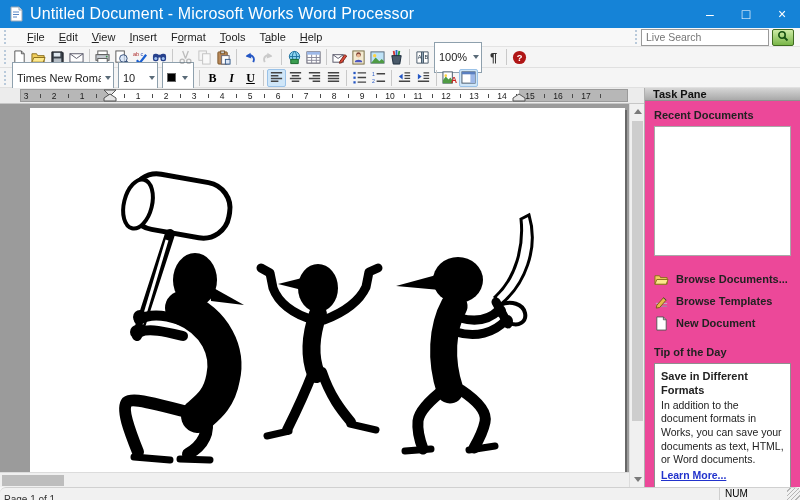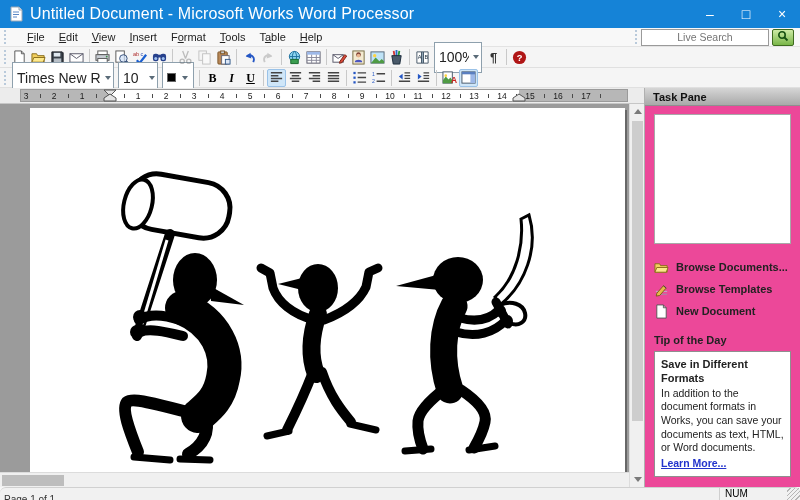--- a/index.html
+++ b/index.html
@@ -18,37 +18,37 @@
   
   .menurow{height:19px;display:flex;align-items:center;background:#f8f8f8;border-bottom:1px solid #e3e3e3;gap:10px;}
   .grip{width:5px;height:14px;margin:0 2px 0 3px;flex:none;
         background:repeating-linear-gradient(to bottom,#b9cadb 0 2px,transparent 2px 4px);
         background-size:2px 100%;background-repeat:repeat-y;background-position:1px 0;}
   .menubar{display:flex;height:100%;align-items:center;}
   .menu-item{padding:0 7px;line-height:19px;cursor:default;}
   .menu-item u{text-decoration:underline;}
   .livesearch{margin-left:auto;display:flex;align-items:center;margin-right:6px;}
   .livesearch input{width:128px;height:17px;border:1px solid #9a9a9a;padding:0 4px;
-                    font-family:"Liberation Sans",sans-serif;font-size:10.5px;color:#444;background:#fff;outline:none;text-align:center;}
+                    font-family:"Liberation Sans",sans-serif;font-size:10.5px;color:#444;background:#fff;outline:none;}
   .search-btn{width:22px;height:17px;margin-left:3px;border:1px solid #3e6b1f;border-radius:2px;
               background:linear-gradient(#cdeaa5,#79b648);display:flex;align-items:center;justify-content:center;padding:0;}
   .search-btn svg{width:12px;height:12px;}
 
   
   .toolbar{display:flex;align-items:center;background:#f5f5f5;border-bottom:1px solid #e0e0e0;padding-left:0;}
   .toolbar1{height:21px;}
   .toolbar2{height:20px;}
   .tbtn{width:19px;height:18px;margin:0;border:1px solid transparent;border-radius:2px;
         display:flex;align-items:center;justify-content:center;flex:none;background:transparent;padding:0;}
   .tbtn svg{width:15px;height:15px;display:block;}
   .tbtn.disabled svg{opacity:.4;filter:grayscale(1);}
   .tbtn.active{background:#cfe6f8;border-color:#9ac2e8;}
   .tsep{width:1px;height:16px;background:#c9c9c9;margin:0 3px;flex:none;}
   .combo{height:31px;border:1px solid #8ea0ad;background:#fff;display:flex;align-items:center;
-         font-size:14px;padding:0 2px 0 4px;margin:0 2px;flex:none;white-space:nowrap;overflow:hidden;}
+         font-size:11px;padding:0 2px 0 4px;margin:0 2px;flex:none;white-space:nowrap;overflow:hidden;}
   .combo .combo-text{flex:1;overflow:hidden;}
   .combo .arrow{width:0;height:0;border-left:3.5px solid transparent;border-right:3.5px solid transparent;
                 border-top:4px solid #5a6b78;margin-left:4px;flex:none;}
   .swatch{width:9px;height:9px;background:#000;border:1px solid #666;margin-right:2px;}
   .glyphB{font-family:"Liberation Serif",serif;font-weight:bold;font-size:12px;}
   .glyphI{font-family:"Liberation Serif",serif;font-style:italic;font-weight:bold;font-size:12px;}
   .glyphU{font-family:"Liberation Serif",serif;font-weight:bold;font-size:12px;text-decoration:underline;}
   .pilcrow{font-size:13px;font-weight:bold;color:#333;}
 
   
@@ -592,20 +592,21 @@
         </div>
         <div class="hscroll">
           <div class="hthumb"></div>
         </div>
       </div>
     </div>
 
     <div class="taskpane">
       <div class="tp-header">Task Pane</div>
       <div class="tp-body">
+        <div class="tp-sec-title">Recent Documents</div>
         <div class="recent-box"></div>
         <div id="tp-links">
             <div class="tp-link">
               <span class="tp-ic"><svg viewBox="0 0 16 16">
                   <path d="M1 4h5l1 2h7v7H1z" fill="#f2cf5d" stroke="#8a6d1a"></path>
                   <path d="M3 8h12l-2 5H1z" fill="#fde88a" stroke="#8a6d1a"></path>
                 </svg></span>
               <span class="lbl">Browse Documents...</span>
             </div>
             <div class="tp-link">

